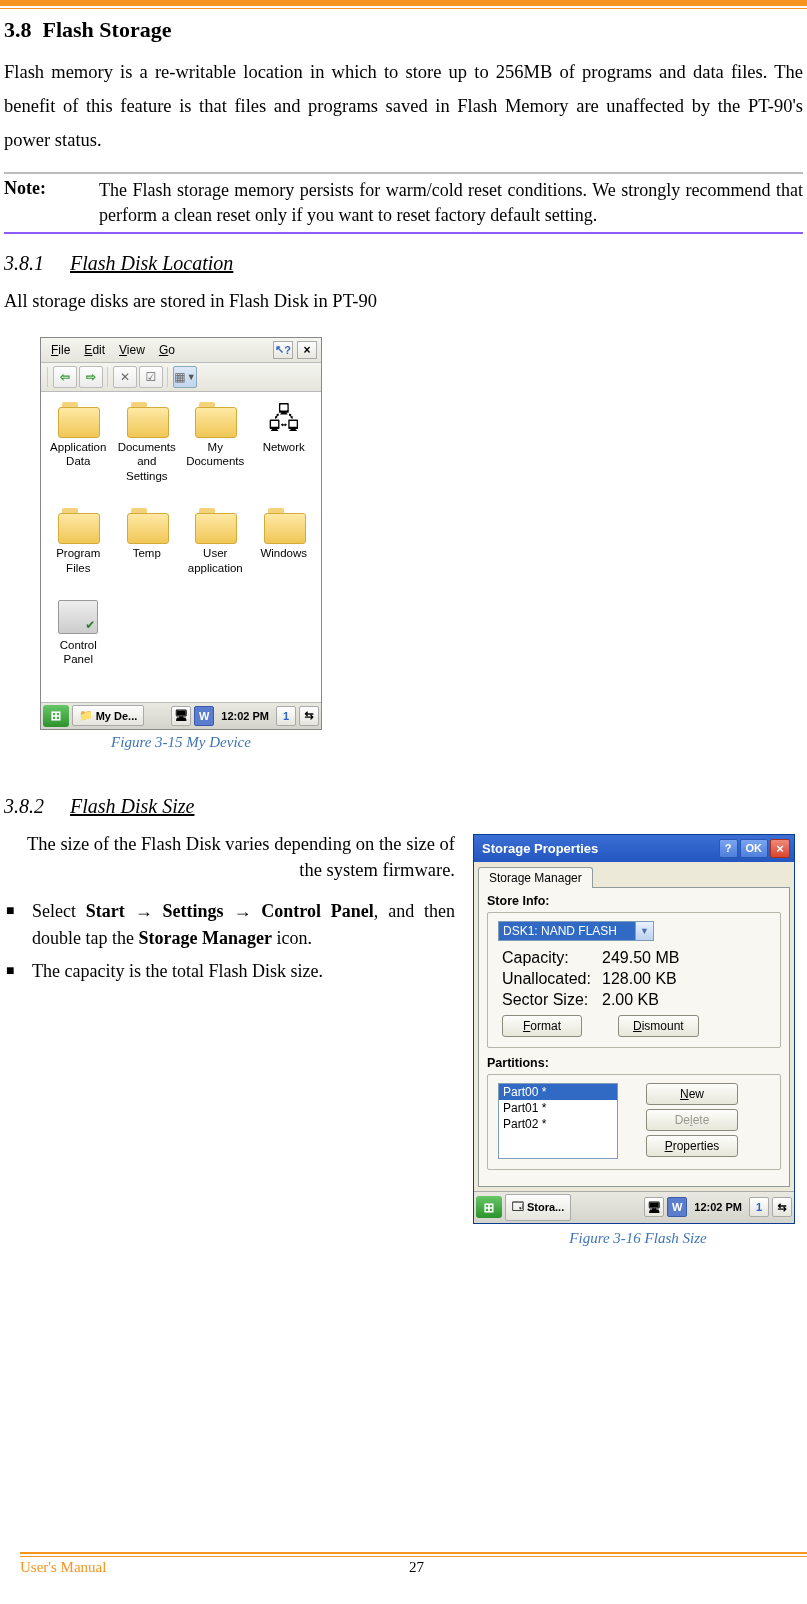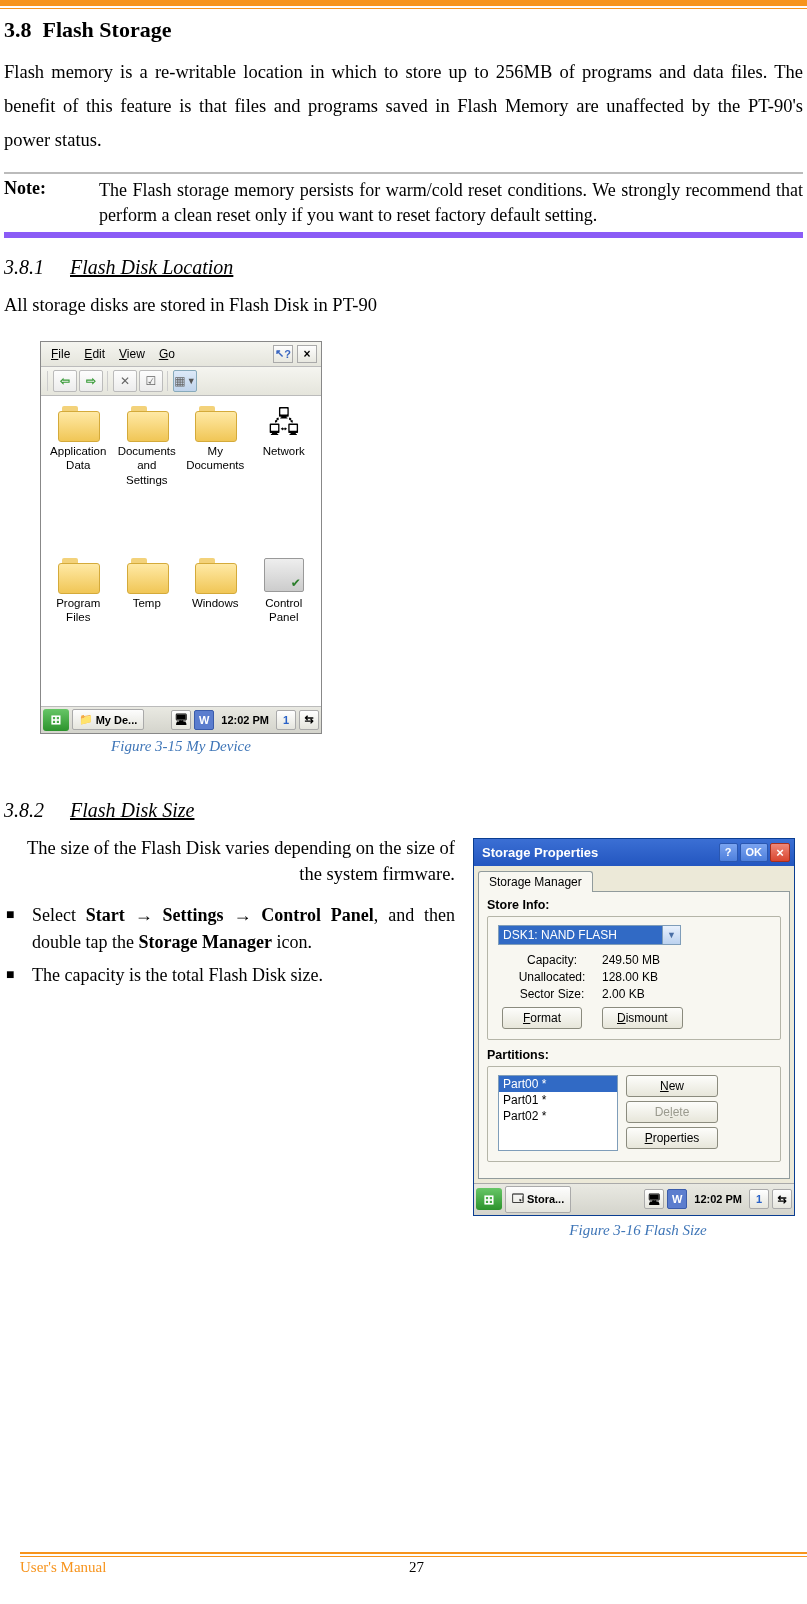--- a/index.html
+++ b/index.html
@@ -23,21 +23,21 @@
   }
   p.body-text {
     font-size: 18.5px;
     line-height: 1.85;
     text-align: justify;
     color: #000;
     margin-bottom: 14px;
   }
   .note-block {
     border-top: 2px solid #bbb;
-    border-bottom: 6px solid #8b5cf6;
+    border-bottom: 2px solid #8b5cf6;
     padding: 4px 0;
     margin: 8px 0 18px 0;
   }
   .note-row { display: flex; }
   .note-label {
     font-weight: bold;
     font-size: 18px;
     width: 95px;
     flex-shrink: 0;
   }
@@ -331,40 +331,40 @@
     border:1px solid #b5b5a8;
     border-radius:2px;
     padding:8px 10px 10px 10px;
     background:#f8f7f1;
     margin-bottom:8px;
   }
   .combo {
     display:flex;
     border:1px solid #7f9db9;
     background:#a3a3a3;
-    width: 183px;
+    width: 156px;
     margin-bottom:8px;
   }
   .combo-sel {
     flex:1;
     background:#316ac5;
     color:#fff;
     padding:2px 4px;
     font-size:12px;
   }
   .combo-ar {
     width:18px;
     background: linear-gradient(#e9f1fd,#bcd2ef);
     border-left:1px solid #7f9db9;
     display:flex; align-items:center; justify-content:center;
     font-size:9px; color:#4a6fa5;
   }
-  .kv { display:flex; font-size:12px; margin-bottom:3px; padding-left:4px;text-align:center; }
+  .kv { display:flex; font-size:16px; margin-bottom:3px; padding-left:4px; }
   .kv .k { width:100px; }
-  .btnrow { display:flex; gap:20px; margin-top:6px; padding-left:4px; }
+  .btnrow { display:flex; gap:36px; margin-top:6px; padding-left:4px; }
   .winbtn {
     border:1px solid #8b8b7e;
     background: linear-gradient(#fdfdfb,#e7e6da);
     padding:3px 14px;
     border-radius:3px;
     font-size:12px;
     min-width:80px;
     text-align:center;
   }
   .winbtn.dis { color:#9a9a8e; }
@@ -372,21 +372,21 @@
     border:1px solid #7f9db9;
     background:#fff;
     width:120px;
     height:76px;
     font-size:12px;
     overflow:hidden;
   }
   .partlist .prow { padding:1px 4px; }
   .partlist .psel { background:#316ac5; color:#fff; }
   .partcol {
-    display:flex; gap:8px; align-items:flex-start;
+    display:flex; gap:28px; align-items:flex-start;
   }
   .btncol { display:flex; flex-direction:column; gap:4px; }
   .btncol .winbtn { min-width:92px; }
   .taskbar2 {
     display:flex; align-items:center;
     background: linear-gradient(#e9e9e2,#d4d4cc);
     border-top:1px solid #aaa;
     padding:2px; gap:3px;
     font-size:11px;
   }
@@ -441,20 +441,21 @@
       <span class="tsep"></span>
       <span class="tbtn blue">▦<span class="dropdown-arrow">▼</span></span>
     </div>
     <div class="iconarea">
       <div class="fsitem"><div class="foldericon"></div><span>Application Data</span></div>
       <div class="fsitem"><div class="foldericon"></div><span>Documents and Settings</span></div>
       <div class="fsitem"><div class="foldericon"></div><span>My Documents</span></div>
       <div class="fsitem"><div class="neticon">🖧</div><span>Network</span></div>
       <div class="fsitem"><div class="foldericon"></div><span>Program Files</span></div>
       <div class="fsitem"><div class="foldericon"></div><span>Temp</span></div>
+      <div class="fsitem"><div class="foldericon"></div><span>User application</span></div>
       <div class="fsitem"><div class="foldericon"></div><span>Windows</span></div>
       <div class="fsitem"><div class="cpicon"></div><span>Control Panel</span></div>
     </div>
     <div class="taskbar">
       <div class="startbtn">⊞</div>
       <div class="taskbtn">📁 <span>My De...</span></div>
       <div style="flex:1"></div>
       <div class="traybtn">🖥</div>
       <div class="traybtn trayW">W</div>
       <div class="clock">12:02 PM</div>

